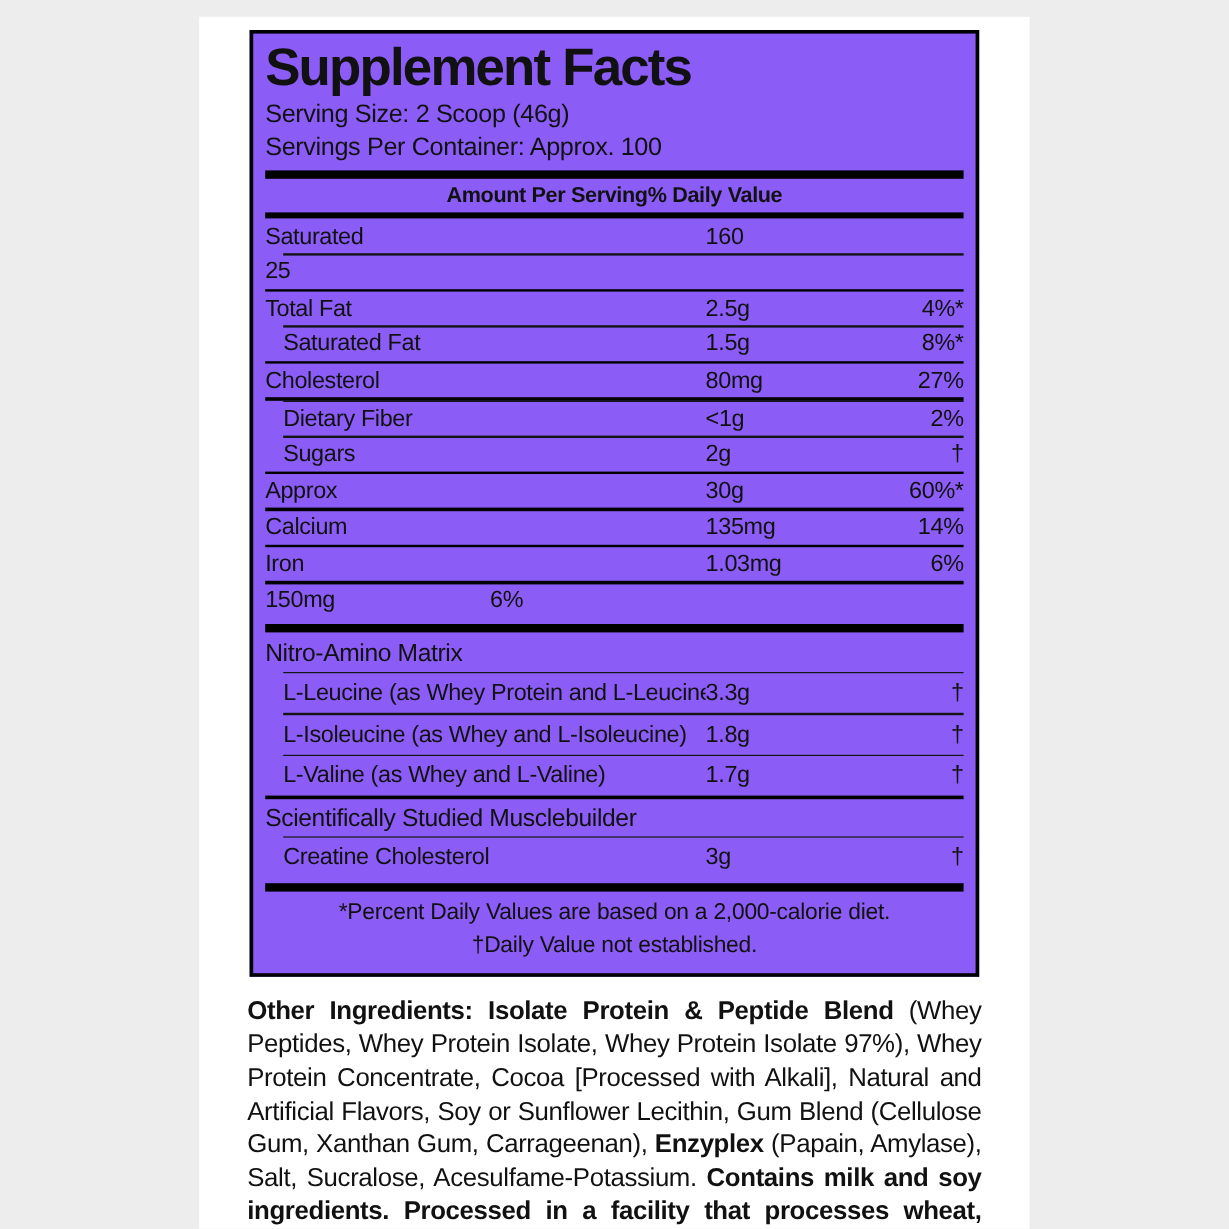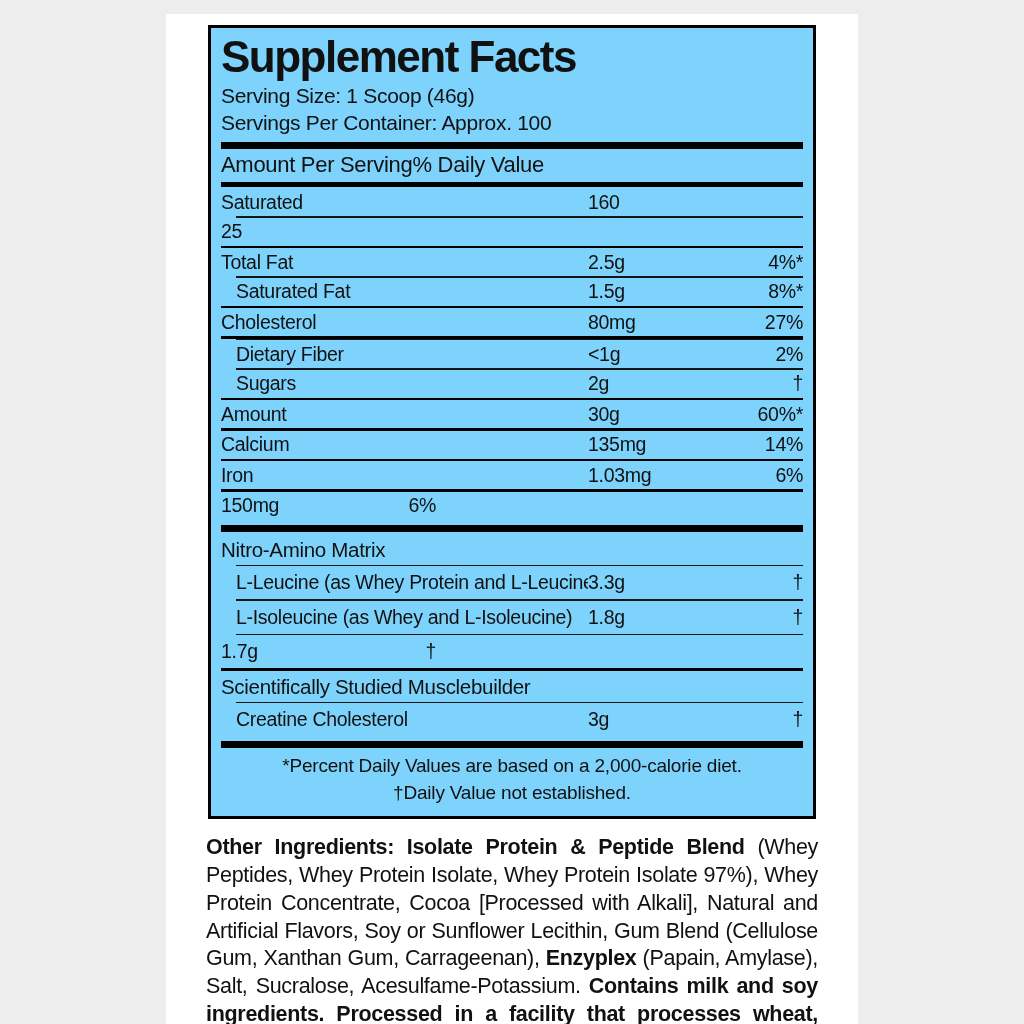--- a/index.html
+++ b/index.html
@@ -14,33 +14,33 @@
     width: 692px;
     margin: 14px auto 0;
     background: #ffffff;
     padding: 11px 0 12px;
     min-height: 988px;
   }
   .facts {
     margin: 0 42px;
     border: 3px solid #000;
     padding: 5px 10px 9px;
-    background: #7dd3fc;
+    background: #8b5cf6;
   }
   .title {
     font-size: 44px; font-weight: 700; letter-spacing: -1.5px;
     line-height: 1.08; margin: 0 0 1px;
   }
   .sline { font-size: 21px; letter-spacing: -0.3px; line-height: 1.33; }
   .bar { background: #000; }
   .bar.h7 { height: 7px; margin: 5px 0 0; }
   .bar.h5 { height: 5px; margin: 0 0 1px; }
   .chead {
-    display: flex; justify-content: flex-start; align-items: baseline;
-    font-weight: 400; font-size: 22px; letter-spacing: -0.3px;
+    display: flex; justify-content: center; align-items: baseline;
+    font-weight: 700; font-size: 18px; letter-spacing: -0.3px;
     padding: 3px 0 4px;
   }
   .row {
     display: flex; align-items: baseline;
     font-size: 19.5px; letter-spacing: -0.3px;
     padding: 2.5px 0;
   }
   .row .nm { flex: 1; white-space: nowrap; overflow: hidden; }
   .row.ind .nm { padding-left: 15px; }
   .row .amt { width: 115px; text-align: left; }
@@ -63,21 +63,21 @@
 </style>
 </head>
 <body>
 
 <div class="panel">
 
   <div class="facts">
 
     <h1 class="title">Supplement Facts</h1>
 
-    <div class="sline">Serving Size: 1 Scoop (46g)</div>
+    <div class="sline">Serving Size: 2 Scoop (46g)</div>
     <div class="sline">Servings Per Container: Approx. 100</div>
 
     <div class="bar h7"></div>
 
     <div class="chead">
       <span>Amount Per Serving</span>
       <span>% Daily Value</span>
     </div>
 
     <div class="bar h5"></div>
@@ -118,21 +118,21 @@
       <span class="dv">2%</span>
     </div>
     <div class="sep-sub"></div>
     <div class="row ind">
       <span class="nm">Sugars</span>
       <span class="amt">2g</span>
       <span class="dv">†</span>
     </div>
     <div class="sep-main"></div>
     <div class="row">
-      <span class="nm">Amount</span>
+      <span class="nm">Approx</span>
       <span class="amt">30g</span>
       <span class="dv">60%*</span>
     </div>
     <div class="sep-main"></div>
     <div class="row">
       <span class="nm">Calcium</span>
       <span class="amt">135mg</span>
       <span class="dv">14%</span>
     </div>
     <div class="sep-main"></div>
@@ -157,20 +157,21 @@
       <span class="dv">†</span>
     </div>
     <div class="sep-sub"></div>
     <div class="row ind tall">
       <span class="nm">L-Isoleucine (as Whey and L-Isoleucine)</span>
       <span class="amt">1.8g</span>
       <span class="dv">†</span>
     </div>
     <div class="sep-sub"></div>
     <div class="row ind tall">
+      <span class="nm">L-Valine (as Whey and L-Valine)</span>
       <span class="amt">1.7g</span>
       <span class="dv">†</span>
     </div>
 
     <div class="sep-main"></div>
 
     <div class="sec-h">Scientifically Studied Musclebuilder</div>
     <div class="sep-sub"></div>
     <div class="row ind tall">
       <span class="nm">Creatine Cholesterol</span>

